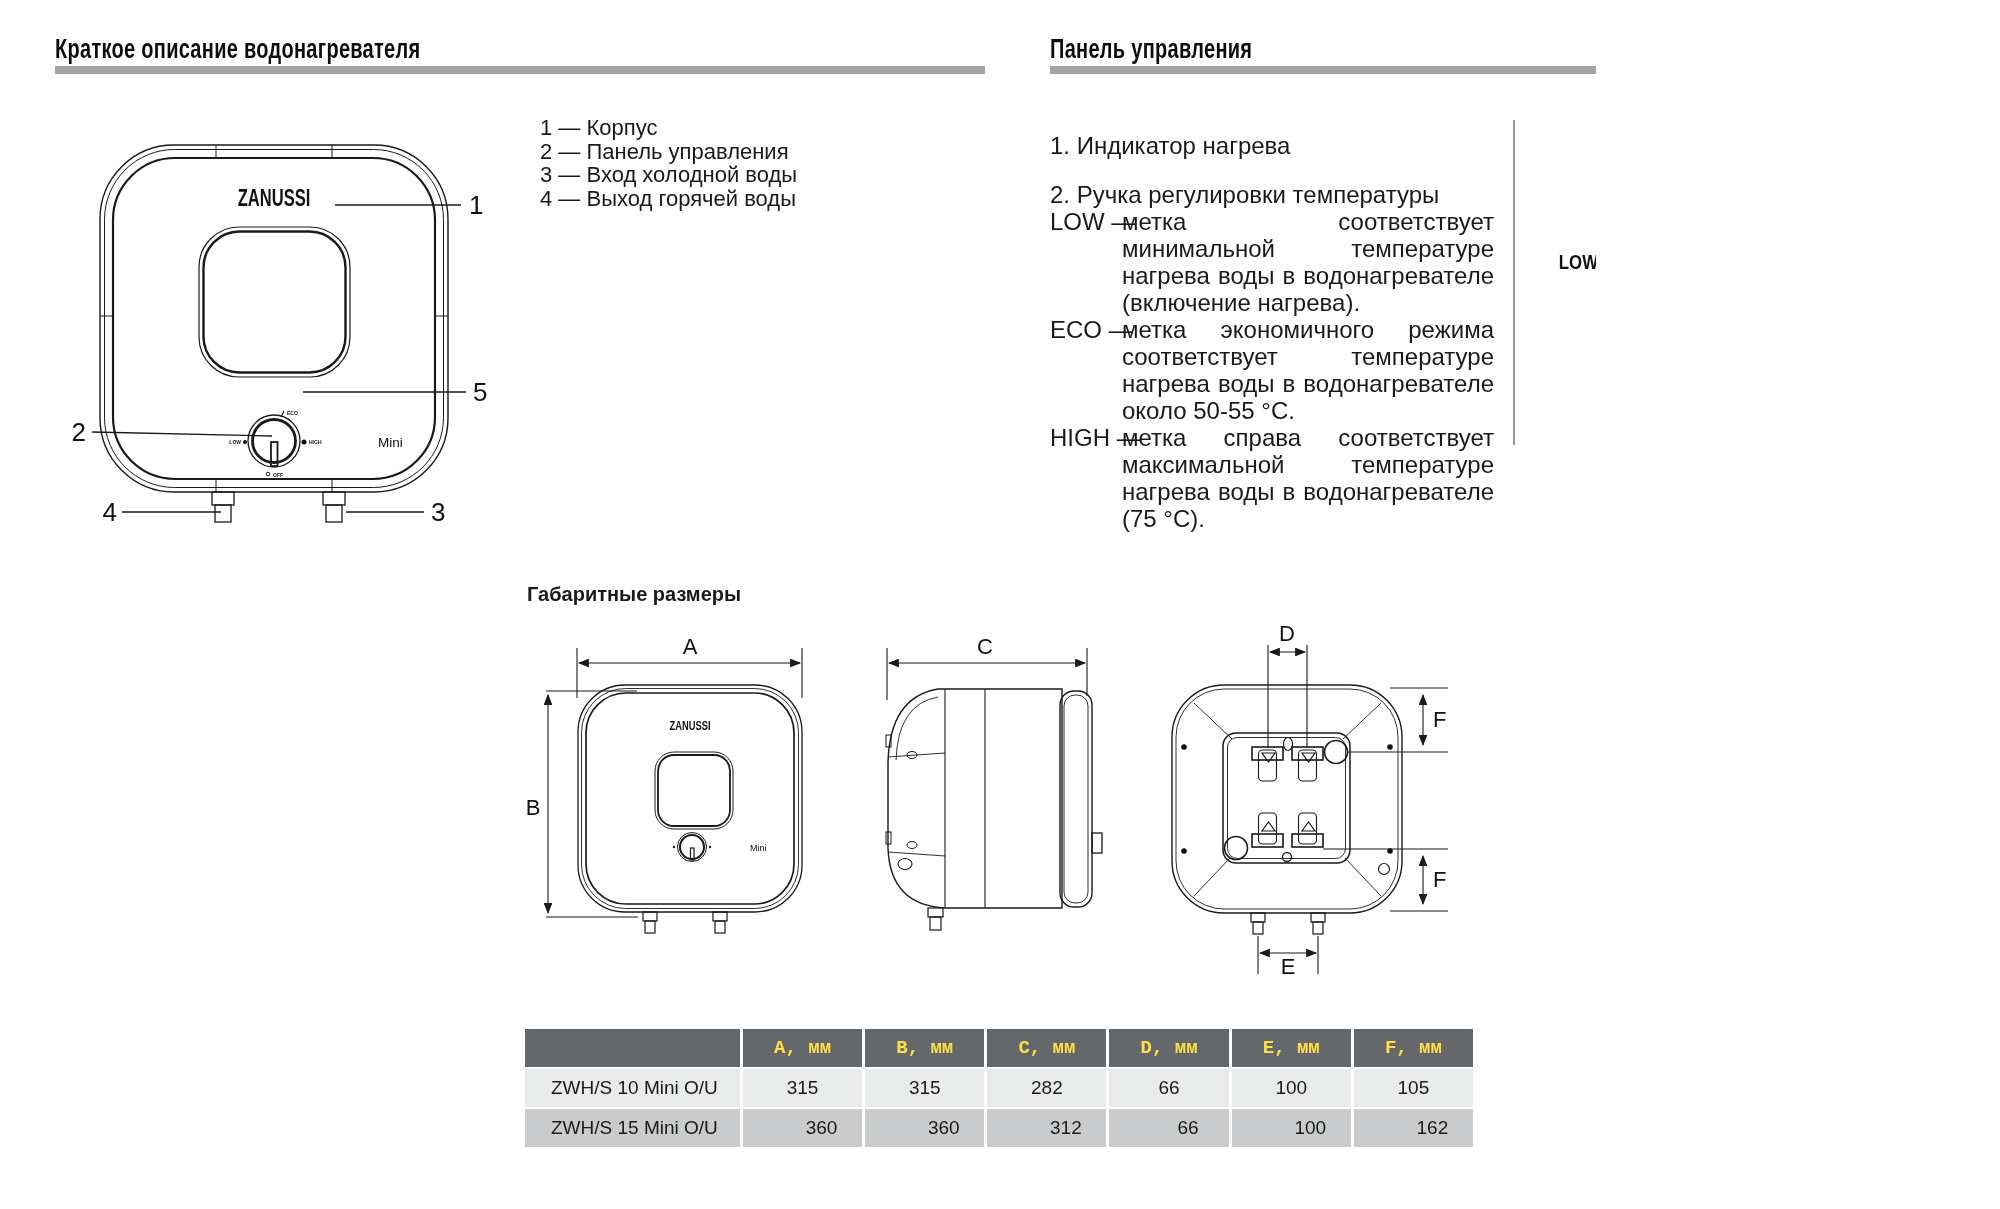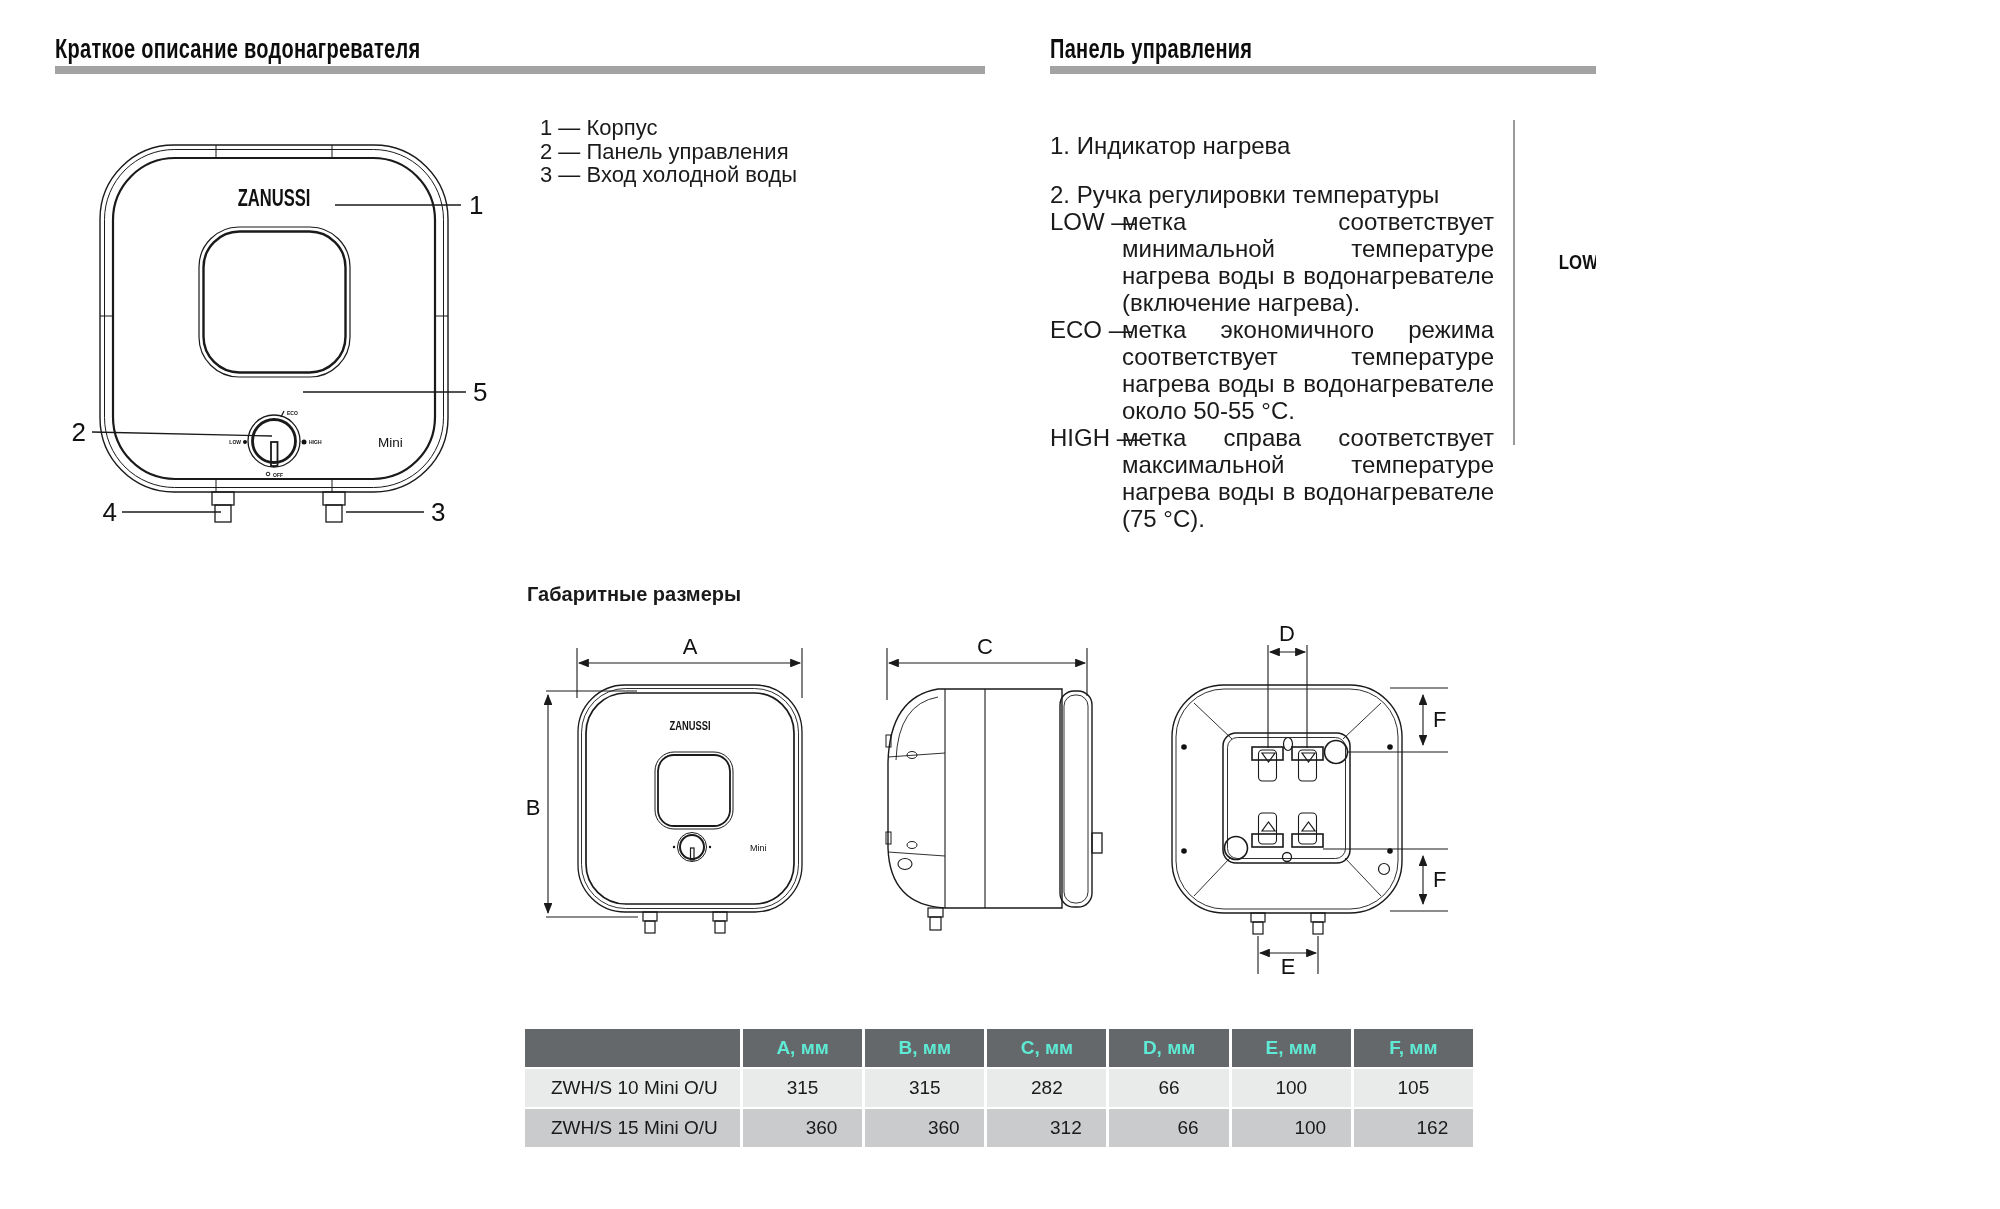--- a/index.html
+++ b/index.html
@@ -22,21 +22,21 @@
   .mode-term{width:72px;flex:0 0 72px;white-space:nowrap;}
   .mode-desc{flex:1;text-align:justify;}
   .vdivider{position:absolute;left:1513px;top:120px;width:2px;height:325px;background:#9a9a9a;}
 
   .dims-title{position:absolute;left:527px;top:583px;font-weight:bold;font-size:20px;}
 
   
   .spec-table{position:absolute;left:525px;top:1029px;width:948px;display:grid;
               grid-template-columns:215px repeat(6,1fr);gap:2px 3px;background:#fff;}
   .cell{height:38px;display:flex;align-items:center;justify-content:center;font-size:19px;}
-  .cell.head{background:#65686b;color:#5eead4;font-weight:bold;}
+  .cell.head{background:#65686b;color:#fde047;font-weight:bold;font-family:Liberation Mono, monospace;}
   .cell.r1{background:#e9eaea;}
   .cell.r2{background:#c9cbcc;padding-left:38px;}
   .cell.name{justify-content:flex-start;padding-left:26px;}
 
   svg{position:absolute;overflow:visible;}
   svg *{vector-effect:none;}
   svg text{font-family:"Liberation Sans",sans-serif;fill:#111;stroke:none;}
   .ln{stroke:#1a1a1a;fill:none;}
 </style>
 </head>
@@ -47,20 +47,21 @@
   <div class="sec-title" style="left:55px;top:34px;">Краткое описание водонагревателя</div>
   <div class="title-bar" style="left:55px;top:66px;width:930px;"></div>
 
   <div class="sec-title" style="left:1050px;top:34px;">Панель управления</div>
   <div class="title-bar" style="left:1050px;top:66px;width:920px;"></div>
 
   <div class="legend">
     <div class="legend-item">1 — Корпус</div>
     <div class="legend-item">2 — Панель управления</div>
     <div class="legend-item">3 — Вход холодной воды</div>
+    <div class="legend-item">4 — Выход горячей воды</div>
   </div>
 
   <svg style="left:55px;top:130px;" width="450" height="410" viewBox="55 130 450 410">
     <g class="ln">
       <rect x="100" y="145" width="348" height="347" rx="74" stroke-width="1.4"></rect>
       <rect x="104.5" y="149.5" width="339" height="338" rx="70" stroke-width="1"></rect>
       <rect x="113" y="158" width="322" height="321" rx="62" stroke-width="2.2"></rect>
       <line x1="216" y1="145" x2="216" y2="158" stroke-width="1"></line>
       <line x1="332" y1="145" x2="332" y2="158" stroke-width="1"></line>
       <line x1="100" y1="316" x2="113" y2="316" stroke-width="1"></line>

